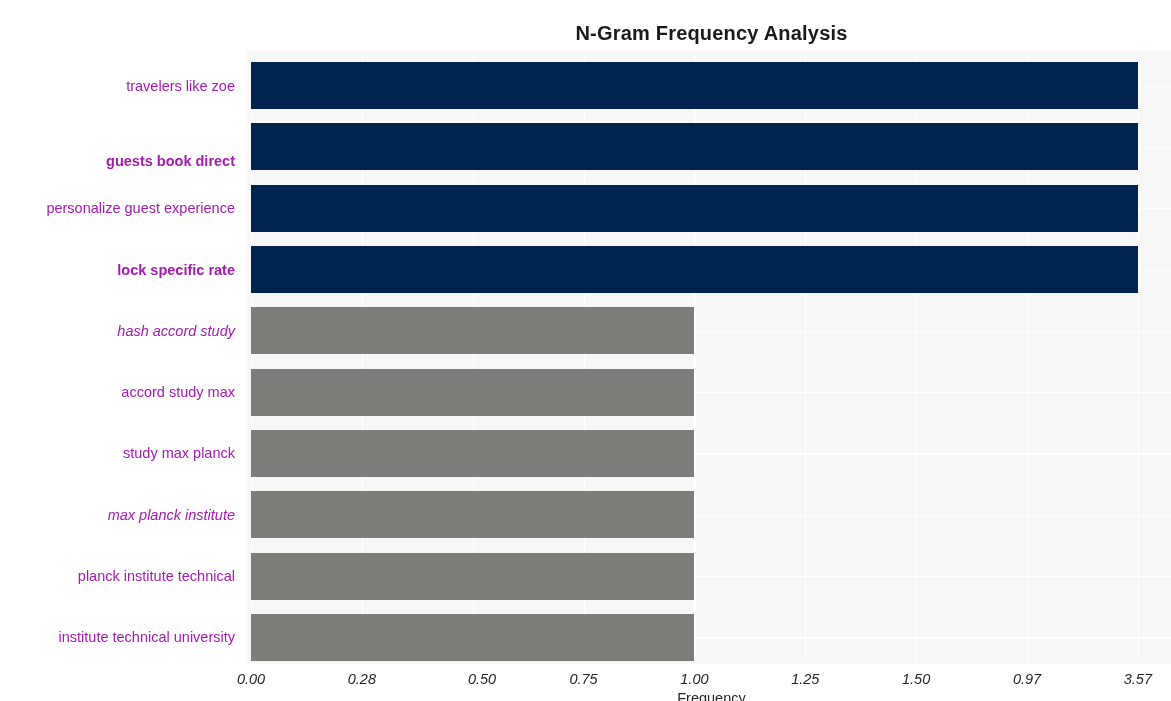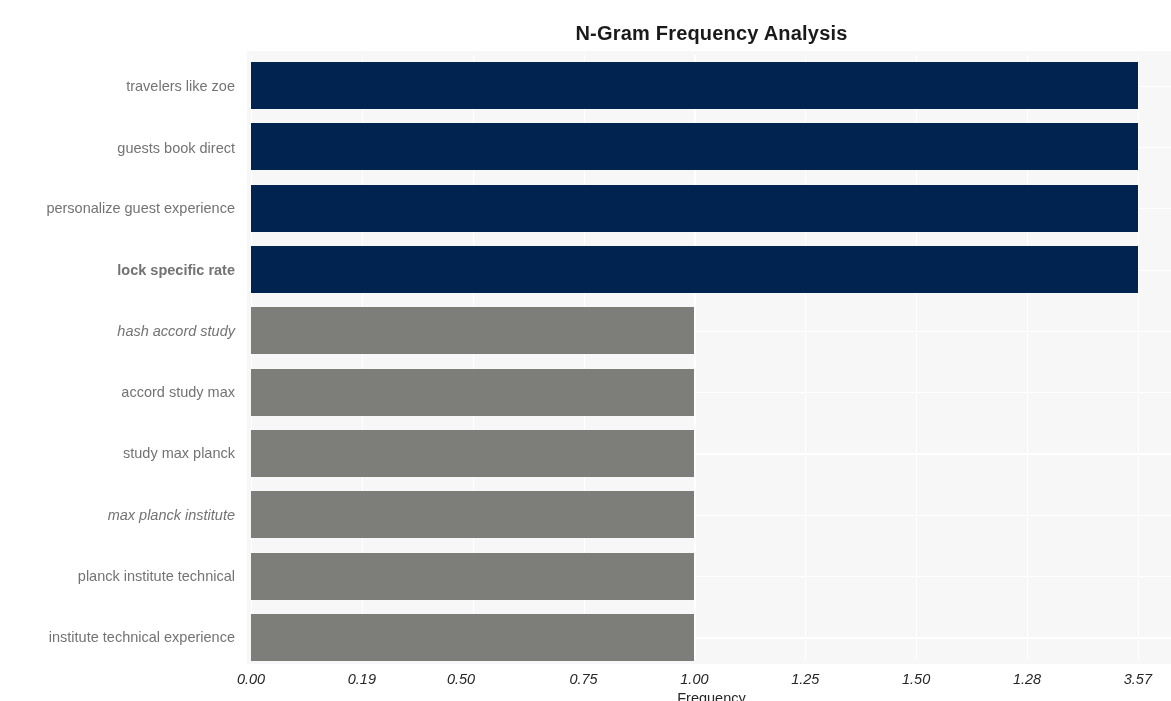--- a/index.html
+++ b/index.html
@@ -60,21 +60,21 @@
     height: 47px;
   }
   
   .ytick {
     position: absolute;
     right: 0;
     width: 224px;
     padding-right: 8px;
     text-align: right;
     font-size: 14.5px;
-    color: #737373;
+    color: #a21caf;
     white-space: nowrap;
     line-height: 1;
   }
   #y-axis {
     position: absolute;
     left: 0;
     top: 35px;
     width: 231px;
     height: 613px;
   }
@@ -109,29 +109,29 @@
 </style>
 </head>
 <body>
 
 <div id="figure">
 
   <div id="chart-title">N-Gram Frequency Analysis</div>
 
   <div id="y-axis">
       <div class="ytick" style="top: 23.65px;">travelers like zoe</div>
-      <div class="ytick" style="top: 86px;">guests book direct</div>
+      <div class="ytick" style="top: 99px; font-weight: bold;">guests book direct</div>
       <div class="ytick" style="top: 146.25px;">personalize guest experience</div>
       <div class="ytick" style="top: 207.55px; font-weight: bold;">lock specific rate</div>
       <div class="ytick" style="top: 268.85px; font-style: italic;">hash accord study</div>
       <div class="ytick" style="top: 330.15px;">accord study max</div>
       <div class="ytick" style="top: 391.45px;">study max planck</div>
       <div class="ytick" style="top: 452.75px; font-style: italic;">max planck institute</div>
       <div class="ytick" style="top: 514.05px;">planck institute technical</div>
-      <div class="ytick" style="top: 575.35px;">institute technical experience</div>
+      <div class="ytick" style="top: 575.35px;">institute technical university</div>
     </div>
 
   <div id="plot-area">
       <div class="gridline-v" style="left: 0px;"></div>
       <div class="gridline-v" style="left: 110.859px;"></div>
       <div class="gridline-v" style="left: 221.718px;"></div>
       <div class="gridline-v" style="left: 332.578px;"></div>
       <div class="gridline-v" style="left: 443.437px;"></div>
       <div class="gridline-v" style="left: 554.296px;"></div>
       <div class="gridline-v" style="left: 665.155px;"></div>
@@ -154,25 +154,25 @@
       <div class="bar" title="hash accord study: 1" style="top: 252.35px; width: 443.437px; background: rgb(125, 125, 122);"></div>
       <div class="bar" title="accord study max: 1" style="top: 313.65px; width: 443.437px; background: rgb(125, 125, 122);"></div>
       <div class="bar" title="study max planck: 1" style="top: 374.95px; width: 443.437px; background: rgb(125, 125, 122);"></div>
       <div class="bar" title="max planck institute: 1" style="top: 436.25px; width: 443.437px; background: rgb(125, 125, 122);"></div>
       <div class="bar" title="planck institute technical: 1" style="top: 497.55px; width: 443.437px; background: rgb(125, 125, 122);"></div>
       <div class="bar" title="institute technical university: 1" style="top: 558.85px; width: 443.437px; background: rgb(125, 125, 122);"></div>
     </div>
 
   <div id="x-axis">
       <div class="xtick" style="left: 0px;">0.00</div>
-      <div class="xtick" style="left: 110.859px;">0.19</div>
-      <div class="xtick" style="left: 210px;">0.50</div>
+      <div class="xtick" style="left: 110.859px;">0.28</div>
+      <div class="xtick" style="left: 231px;">0.50</div>
       <div class="xtick" style="left: 332.578px;">0.75</div>
       <div class="xtick" style="left: 443.437px;">1.00</div>
       <div class="xtick" style="left: 554.296px;">1.25</div>
       <div class="xtick" style="left: 665.155px;">1.50</div>
-      <div class="xtick" style="left: 776.014px;">1.28</div>
+      <div class="xtick" style="left: 776.014px;">0.97</div>
       <div class="xtick" style="left: 886.874px;">3.57</div>
     </div>
 
   <div id="x-axis-label">Frequency</div>
 
 </div>
 
 </body></html>

